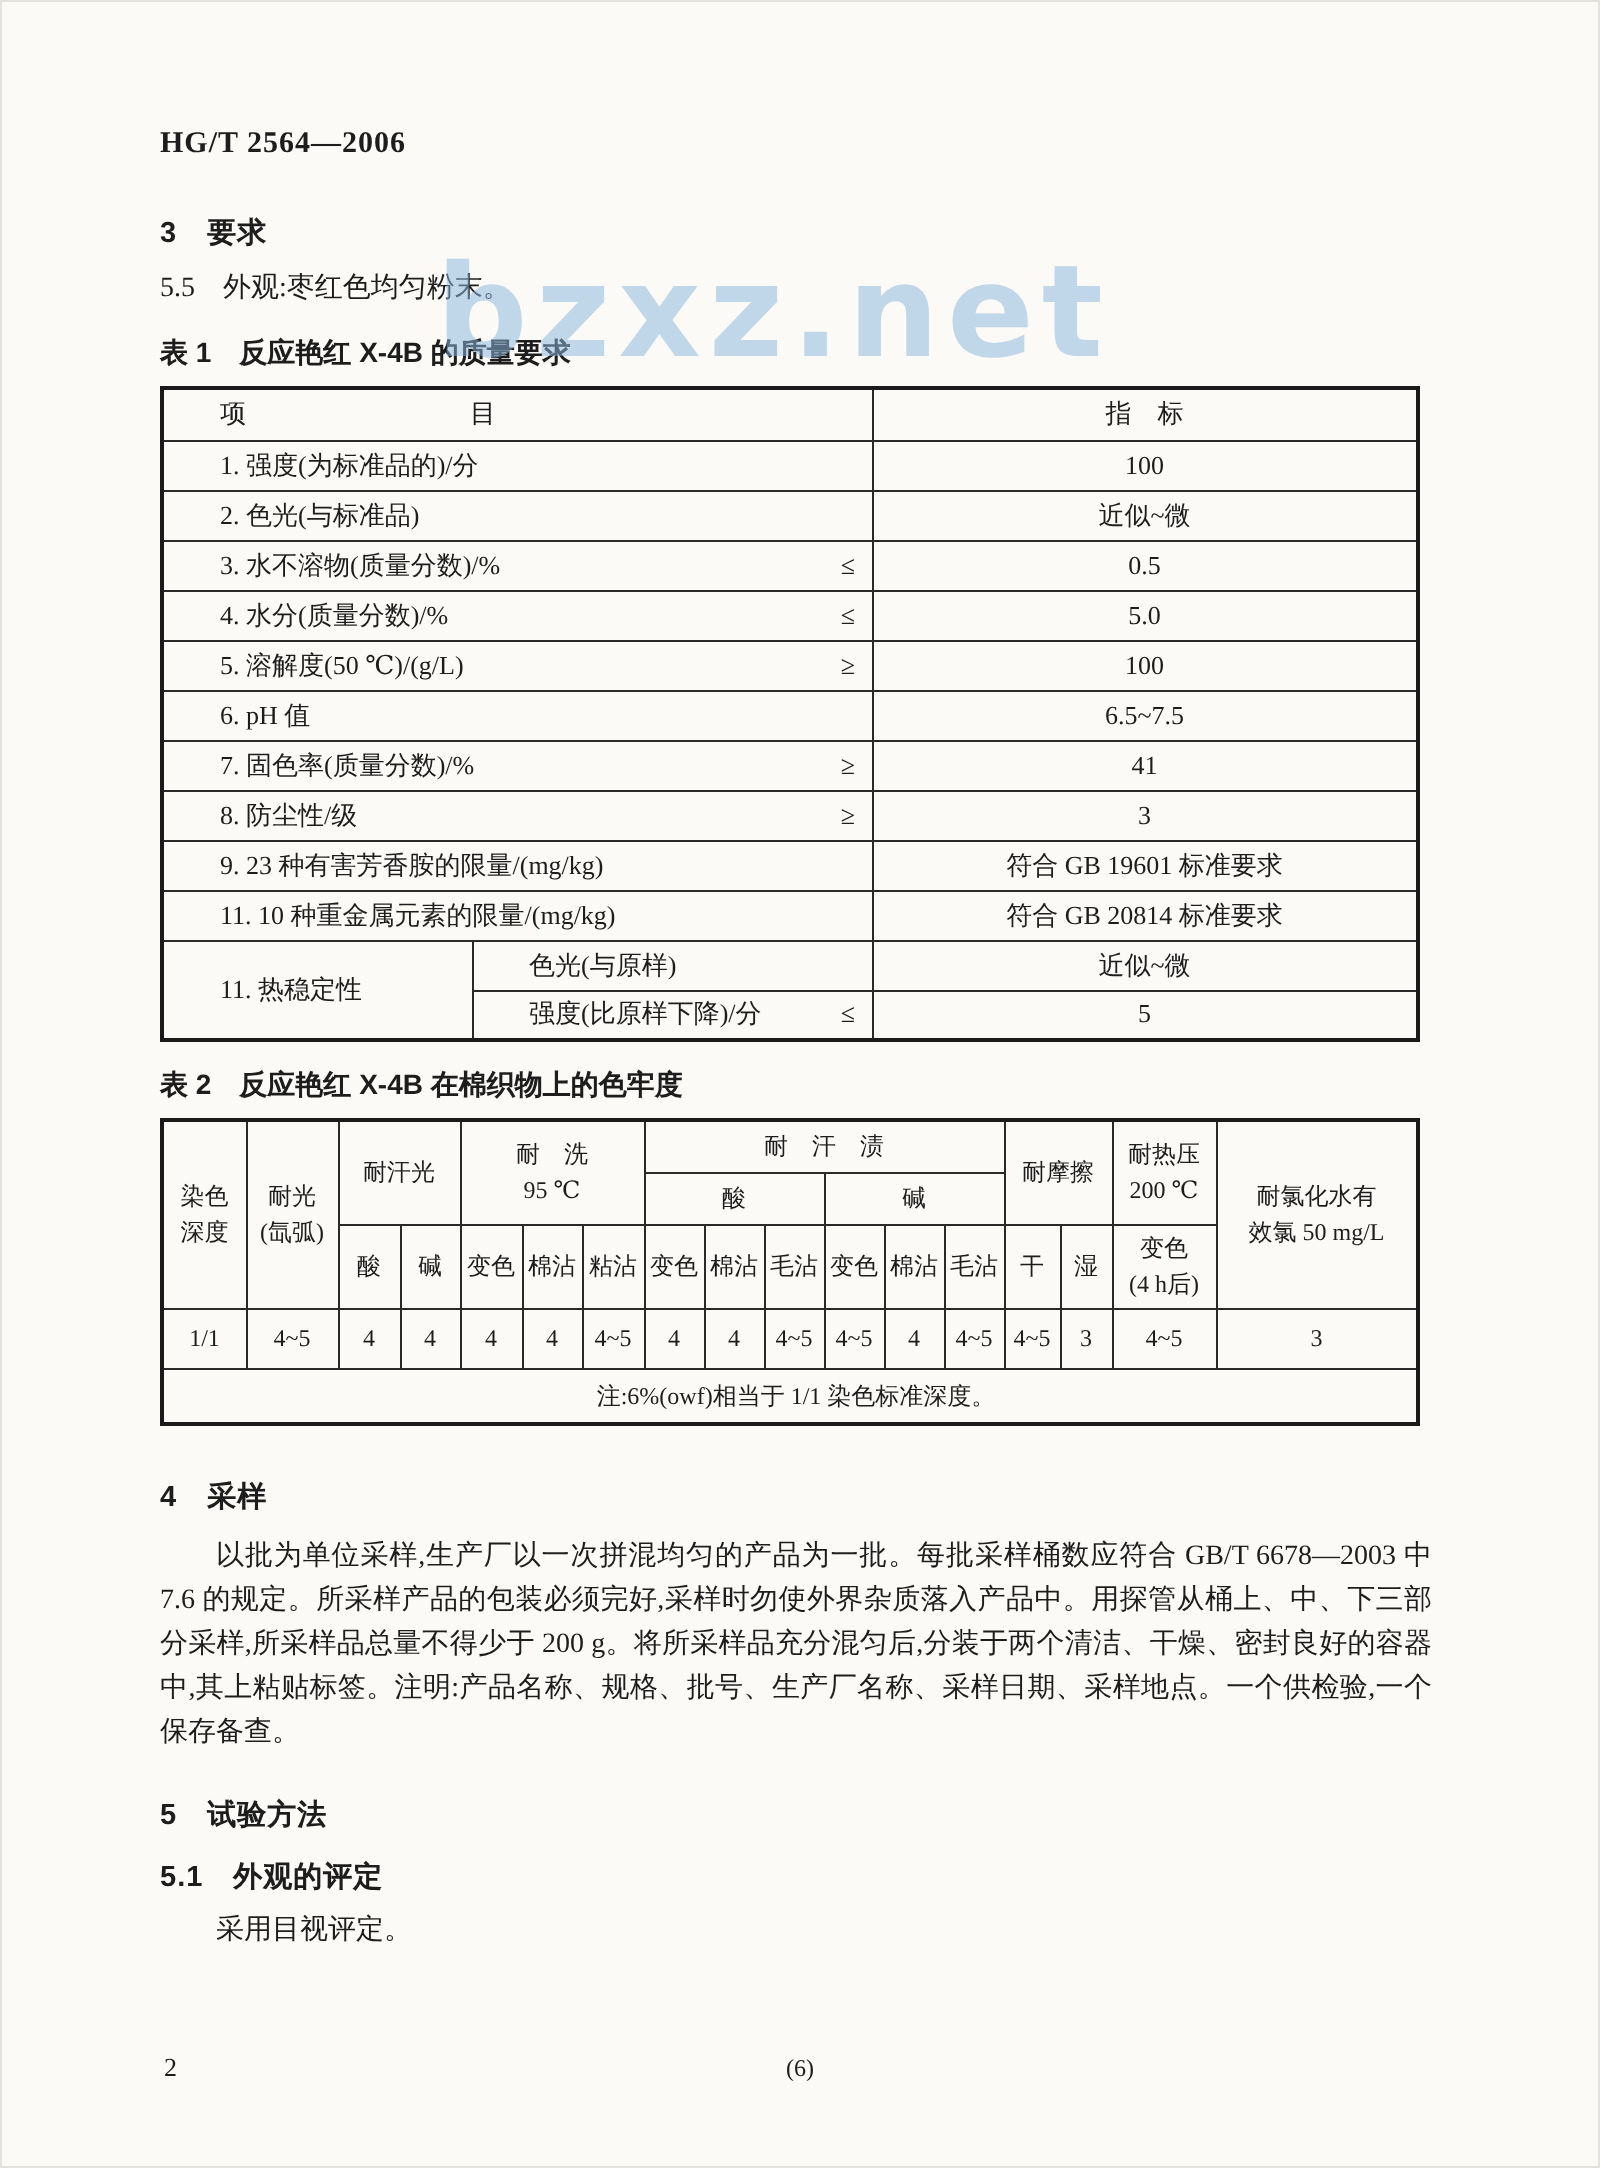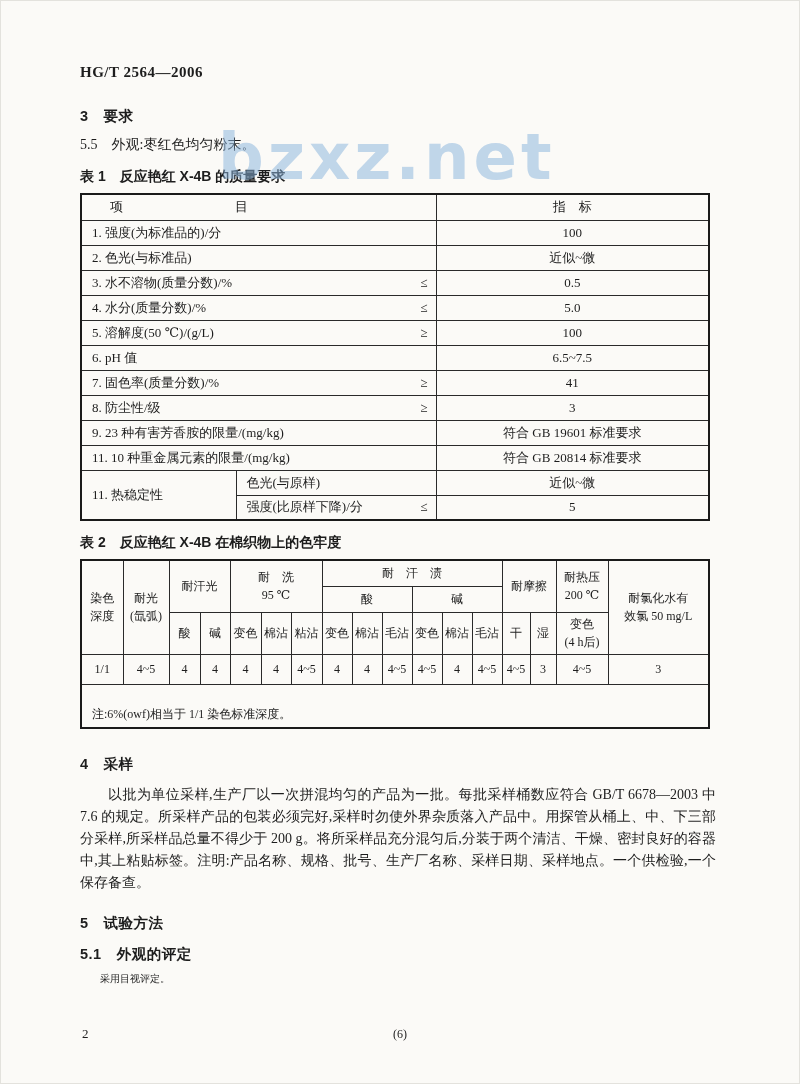--- a/index.html
+++ b/index.html
@@ -32,42 +32,42 @@
     margin-top:14px; text-align:left; font-size:14px; font-weight:bold;
     font-family:"Liberation Sans","DejaVu Sans",sans-serif;
   }
 
   table { border-collapse:collapse; }
 
   
   .t1 { width:630px; table-layout:fixed; margin-top:7px; font-size:13px; border:2px solid #1a1a1a; }
   .t1 td { border:1px solid #2a2a2a; height:25px; vertical-align:middle; }
   .t1 .t1h { height:26px; }
-  .t1 .labelcell { position:relative; text-align:left; padding:0 24px 0 10px; }
+  .t1 .labelcell { position:relative; text-align:left; padding:0 24px 0 28px; }
   .t1 .sym { position:absolute; right:8px; top:50%; transform:translateY(-50%); font-size:13px; }
   .t1 .center { text-align:center; }
   .t1 .xm { display:inline-flex; gap:112px; padding-left:28px; }
 
   
   .t2 { width:630px; table-layout:fixed; margin-top:7px; font-size:12px; border:2px solid #1a1a1a; }
   .t2 td {
     border:1px solid #2a2a2a; text-align:center; vertical-align:middle;
     white-space:pre-line; line-height:1.55; padding:2px 1px;
   }
   .t2 tr.h1r  td { height:26px; }
   .t2 tr.h2r  td { height:26px; }
   .t2 tr.h3r  td { height:36px; }
   .t2 tr.vals td { height:30px; }
-  .t2 .note  { height:28px; text-align:left; padding:20px 4px 4px 10px; white-space:normal; }
+  .t2 .note  { height:28px; text-align:center; padding:4px 4px 4px 10px; white-space:normal; }
 
   .para {
     margin-top:10px; font-size:14px; line-height:22px;
     text-align:justify; text-indent:2em;
   }
-  .indent1 { margin-top:8px; font-size:10px; text-indent:2em; }
+  .indent1 { margin-top:8px; font-size:14px; text-indent:2em; }
 
   .footer-left   { position:absolute; left:82px;  bottom:42px; font-size:13px; }
   .footer-center { position:absolute; left:0; right:0; bottom:42px; text-align:center; font-size:12px; }
 </style>
 </head>
 <body>
 
 <div class="page">
 
   <div class="watermark">bzxz.net</div>

